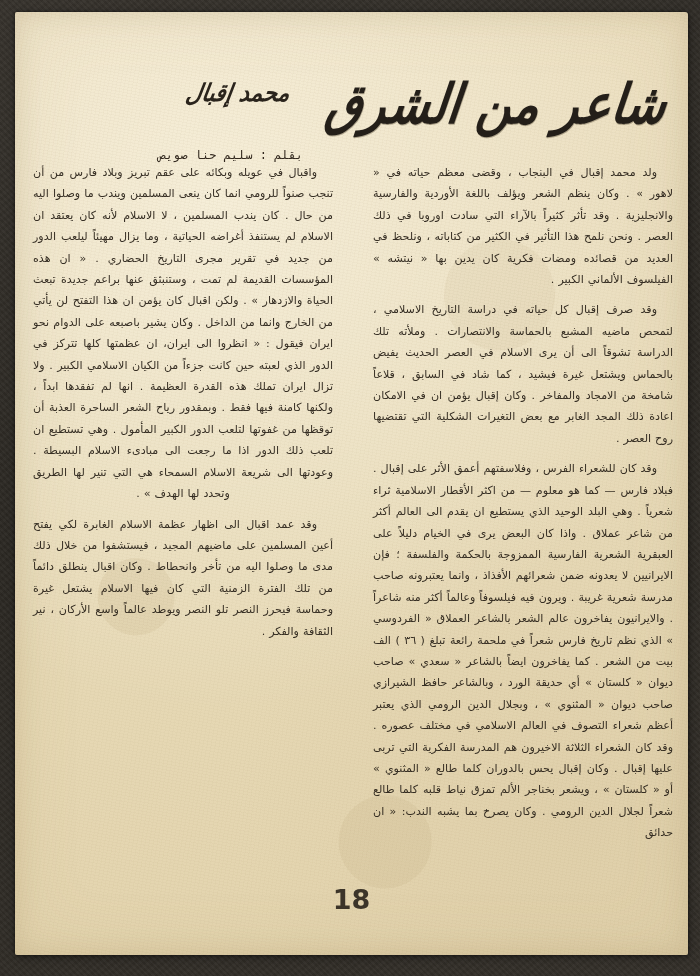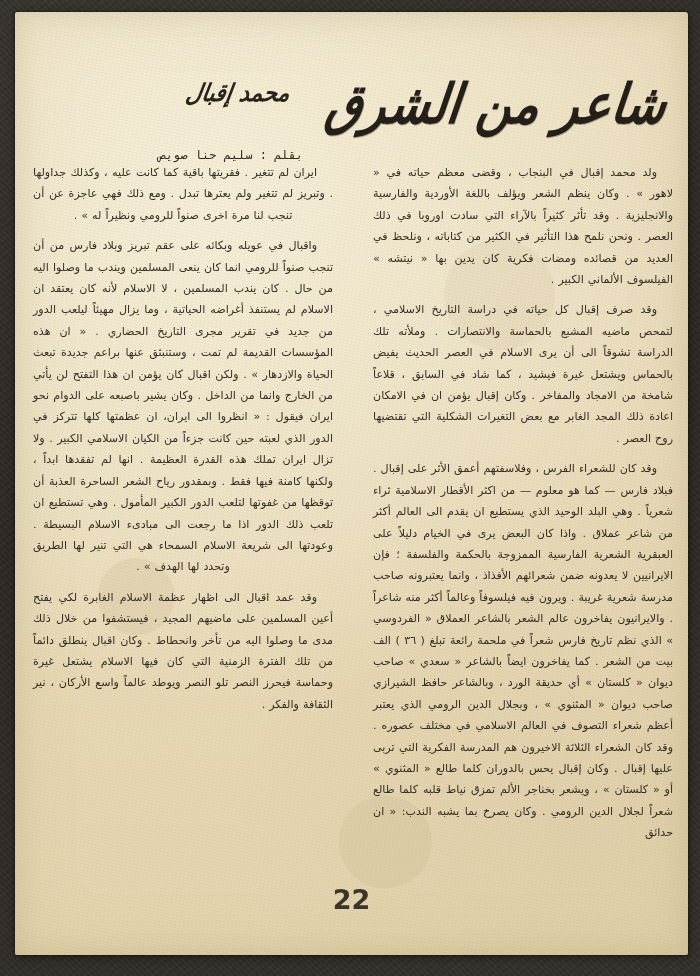--- a/index.html
+++ b/index.html
@@ -182,23 +182,22 @@
 
     <div id="columns">
 
       <div class="column" id="col-right">
         <p>ولد محمد إقبال في البنجاب ، وقضى معظم حياته في « لاهور » . وكان ينظم الشعر ويؤلف باللغة الأوردية والفارسية والانجليزية . وقد تأثر كثيراً بالآراء التي سادت اوروبا في ذلك العصر . ونحن نلمح هذا التأثير في الكثير من كتاباته ، ونلحظ في العديد من قصائده ومضات فكرية كان يدين بها « نيتشه » الفيلسوف الألماني الكبير .</p>
         <p>وقد صرف إقبال كل حياته في دراسة التاريخ الاسلامي ، لتمحص ماضيه المشبع بالحماسة والانتصارات . وملأته تلك الدراسة تشوقاً الى أن يرى الاسلام في العصر الحديث يفيض بالحماس ويشتعل غيرة فيشيد ، كما شاد في السابق ، قلاعاً شامخة من الامجاد والمفاخر . وكان إقبال يؤمن ان في الامكان اعادة ذلك المجد الغابر مع بعض التغيرات الشكلية التي تقتضيها روح العصر .</p>
         <p>وقد كان للشعراء الفرس ، وفلاسفتهم أعمق الأثر على إقبال . فبلاد فارس — كما هو معلوم — من اكثر الأقطار الاسلامية ثراء شعرياً . وهي البلد الوحيد الذي يستطيع ان يقدم الى العالم أكثر من شاعر عملاق . واذا كان البعض يرى في الخيام دليلاً على العبقرية الشعرية الفارسية الممزوجة بالحكمة والفلسفة ؛ فإن الايرانيين لا يعدونه ضمن شعرائهم الأفذاذ ، وانما يعتبرونه صاحب مدرسة شعرية غريبة . ويرون فيه فيلسوفاً وعالماً أكثر منه شاعراً . والايرانيون يفاخرون عالم الشعر بالشاعر العملاق « الفردوسي » الذي نظم تاريخ فارس شعراً في ملحمة رائعة تبلغ ( ٣٦ ) الف بيت من الشعر . كما يفاخرون ايضاً بالشاعر « سعدي » صاحب ديوان « كلستان » أي حديقة الورد ، وبالشاعر حافظ الشيرازي صاحب ديوان « المثنوي » ، وبجلال الدين الرومي الذي يعتبر أعظم شعراء التصوف في العالم الاسلامي في مختلف عصوره . وقد كان الشعراء الثلاثة الاخيرون هم المدرسة الفكرية التي تربى عليها إقبال . وكان إقبال يحس بالدوران كلما طالع « المثنوي » أو « كلستان » ، ويشعر بخناجر الألم تمزق نياط قلبه كلما طالع شعراً لجلال الدين الرومي . وكان يصرخ بما يشبه الندب: « ان حدائق</p>
       </div>
 
       <div class="column" id="col-left">
-        <p class="last-center">ايران لم تتغير . فقريتها باقية كما كانت عليه ، وكذلك جداولها . وتبريز لم تتغير ولم يعترها تبدل . ومع ذلك فهي عاجزة عن أن تنجب لنا مرة اخرى صنواً للرومي ونظيراً له » .</p>
         <p class="last-center">واقبال في عويله وبكائه على عقم تبريز وبلاد فارس من أن تنجب صنواً للرومي انما كان ينعى المسلمين ويندب ما وصلوا اليه من حال . كان يندب المسلمين ، لا الاسلام لأنه كان يعتقد ان الاسلام لم يستنفذ أغراضه الحياتية ، وما يزال مهيئاً ليلعب الدور من جديد في تقرير مجرى التاريخ الحضاري . « ان هذه المؤسسات القديمة لم تمت ، وستنبثق عنها براعم جديدة تبعث الحياة والازدهار » . ولكن اقبال كان يؤمن ان هذا التفتح لن يأتي من الخارج وانما من الداخل . وكان يشير باصبعه على الدوام نحو ايران فيقول : « انظروا الى ايران، ان عظمتها كلها تتركز في الدور الذي لعبته حين كانت جزءاً من الكيان الاسلامي الكبير . ولا تزال ايران تملك هذه القدرة العظيمة . انها لم تفقدها ابداً ، ولكنها كامنة فيها فقط . وبمقدور رياح الشعر الساحرة العذبة أن توقظها من غفوتها لتلعب الدور الكبير المأمول . وهي تستطيع ان تلعب ذلك الدور اذا ما رجعت الى مبادىء الاسلام البسيطة . وعودتها الى شريعة الاسلام السمحاء هي التي تنير لها الطريق وتحدد لها الهدف » .</p>
         <p>وقد عمد اقبال الى اظهار عظمة الاسلام الغابرة لكي يفتح أعين المسلمين على ماضيهم المجيد ، فيستشفوا من خلال ذلك مدى ما وصلوا اليه من تأخر وانحطاط . وكان اقبال ينطلق دائماً من تلك الفترة الزمنية التي كان فيها الاسلام يشتعل غيرة وحماسة فيحرز النصر تلو النصر ويوطد عالماً واسع الأركان ، نير الثقافة والفكر .</p>
       </div>
 
     </div>
 
-    <div id="page-number">22</div>
+    <div id="page-number">18</div>
 
   </div>
 </div>
 
 </body></html>

